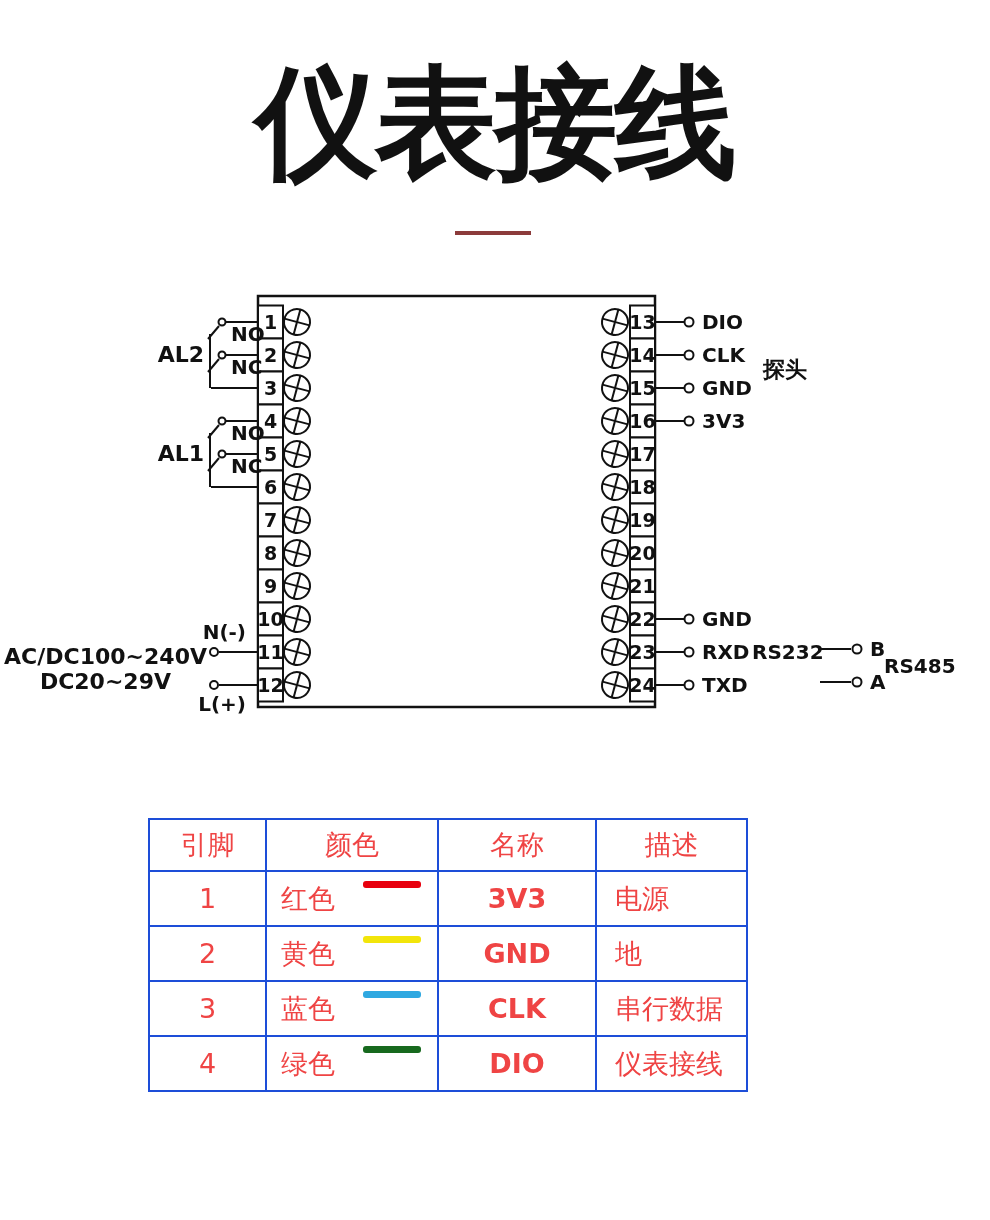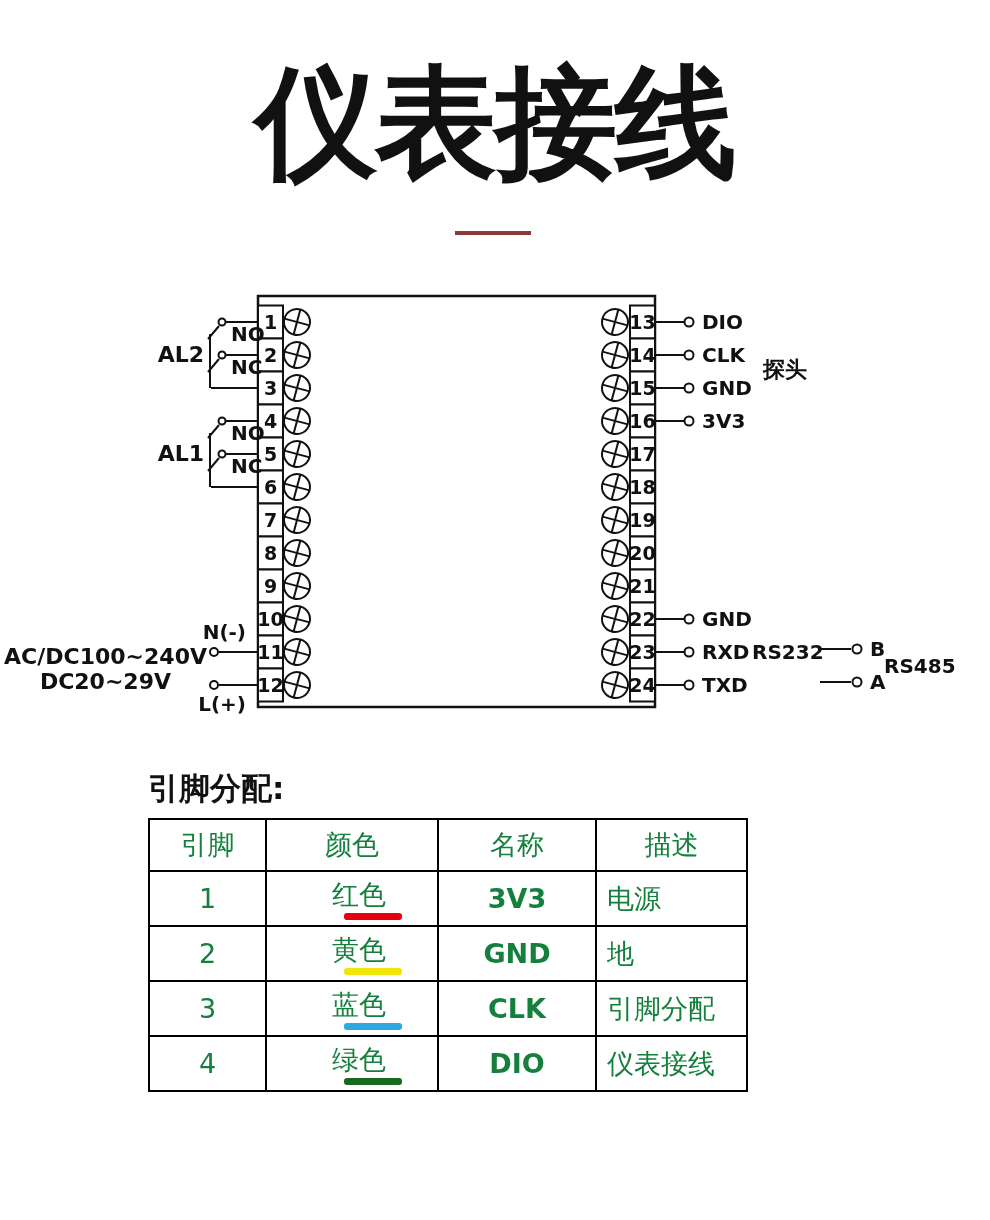--- a/index.html
+++ b/index.html
@@ -34,34 +34,34 @@
   .pin-heading {
     position:absolute; left:148px; top:768px;
     font-size:31px; font-weight:700; color:#111;
   }
 
   .pin-table {
     position:absolute; left:148px; top:818px;
     border-collapse:collapse; table-layout:fixed; background:#fff;
   }
   .pin-table th, .pin-table td {
-    border:2px solid #000000; font-size:27px; color:#15803d;
+    border:2px solid #1d4ed8; font-size:27px; color:#ef4444;
     vertical-align:middle; overflow:hidden;
   }
   .pin-table th { height:52px; font-weight:400; text-align:center; }
   .pin-table td { height:55px; }
   .col-pin   { width:117px; }
   .col-color { width:172px; }
   .col-name  { width:158px; }
   .col-desc  { width:151px; }
   .c-pin  { text-align:center; }
   .c-name { text-align:center; font-weight:700; }
-  .c-desc { text-align:left; padding-left:10px;margin-left:43px; }
+  .c-desc { text-align:left; padding-left:18px;margin-left:43px; }
   .c-color { padding-left:14px; }
-  .c-color-inner { display:flex; align-items:center;flex-direction:column; }
+  .c-color-inner { display:flex; align-items:flex-start; }
   .swatch { display:inline-block; width:58px; height:7px; border-radius:3px; margin-left:28px; }
 
   .note-line1 {
     position:absolute; left:148px; top:1128px;
     font-size:25px; font-weight:600; color:#111; white-space:nowrap;
   }
   .note-line2 {
     position:absolute; left:418px; top:1162px;
     font-size:25px; font-weight:600; color:#111; white-space:nowrap;
   }
@@ -383,21 +383,20 @@
       <circle class="node" cx="214" cy="652" r="4"></circle>
       <line class="wire" x1="219" y1="685" x2="258" y2="685"></line>
       <circle class="node" cx="214" cy="685" r="4"></circle>
       <text class="lbl end" x="246" y="639">N(-)</text>
       <text class="lbl end" x="246" y="711">L(+)</text>
       <text class="lbl-lg end" x="207" y="664">AC/DC100~240V</text>
       <text class="lbl-lg end" x="171" y="689">DC20~29V</text>
     </g>
   </svg>
 
-  <div class="pin-heading">引脚分配:</div>
 
   <table class="pin-table">
     <colgroup>
       <col class="col-pin">
         <col class="col-color">
         <col class="col-name">
         <col class="col-desc">
     </colgroup>
     <thead>
       <tr>
@@ -432,21 +431,21 @@
       </tr>
       <tr>
         <td class="c-pin">3</td>
         <td class="c-color">
           <span class="c-color-inner">
             <span>蓝色</span>
             <span class="swatch" style="background: rgb(47, 168, 225);"></span>
           </span>
         </td>
         <td class="c-name">CLK</td>
-        <td class="c-desc">引脚分配</td>
+        <td class="c-desc">串行数据</td>
       </tr>
       <tr>
         <td class="c-pin">4</td>
         <td class="c-color">
           <span class="c-color-inner">
             <span>绿色</span>
             <span class="swatch" style="background: rgb(23, 105, 30);"></span>
           </span>
         </td>
         <td class="c-name">DIO</td>

